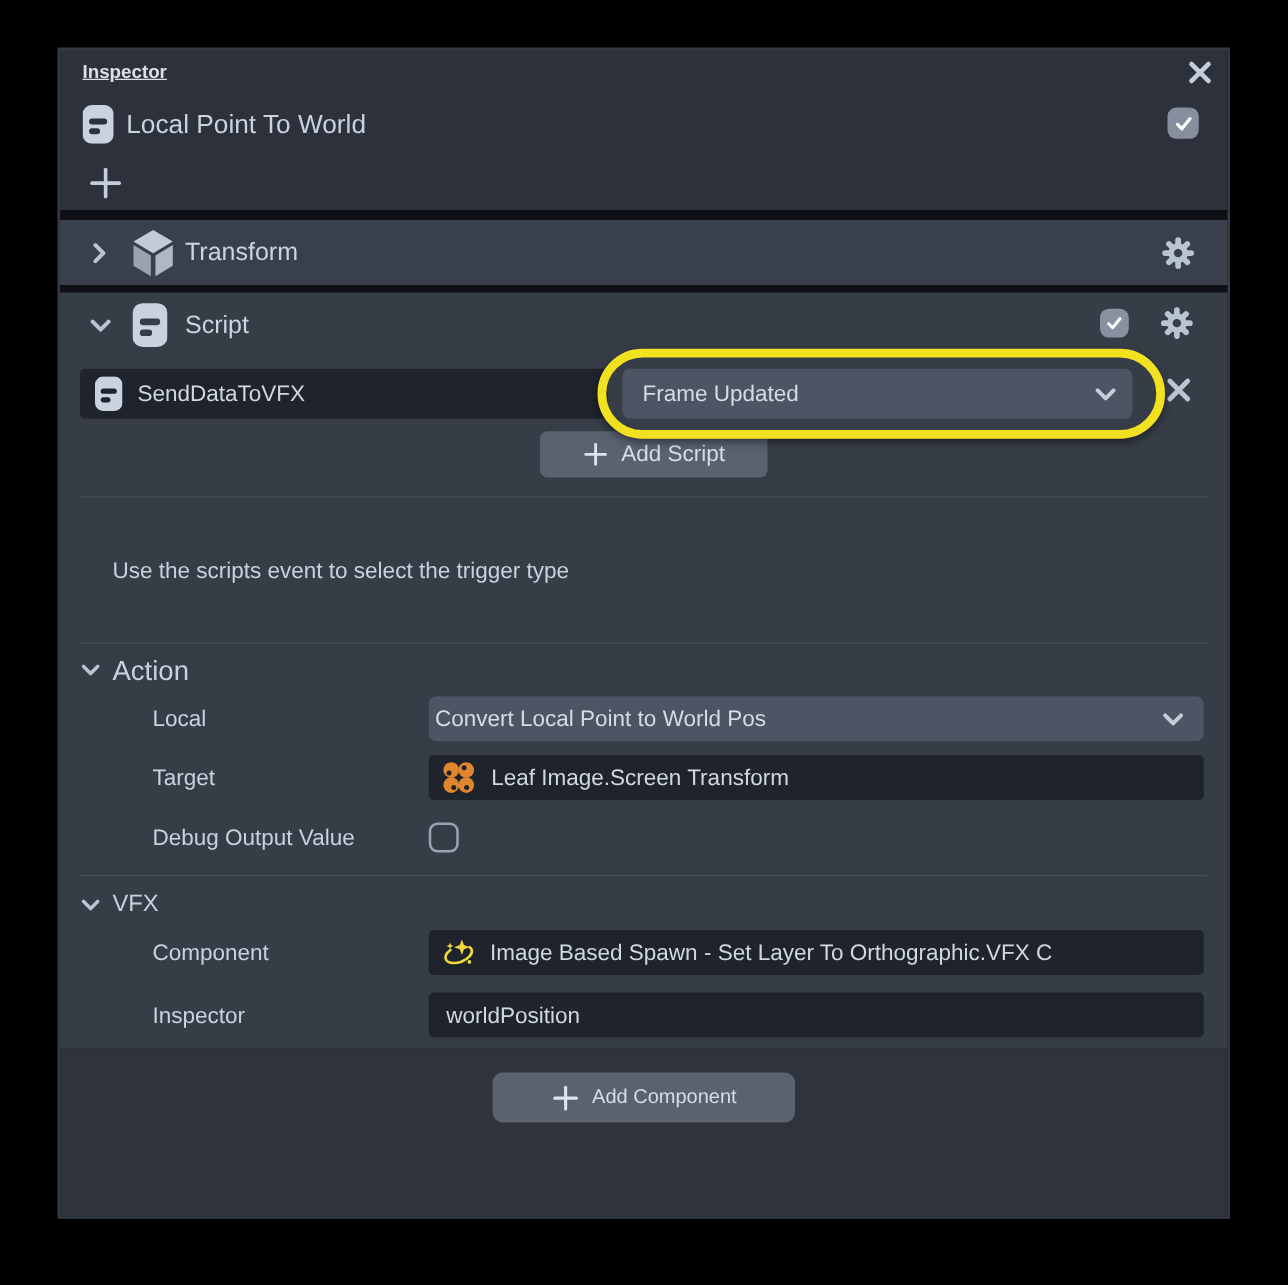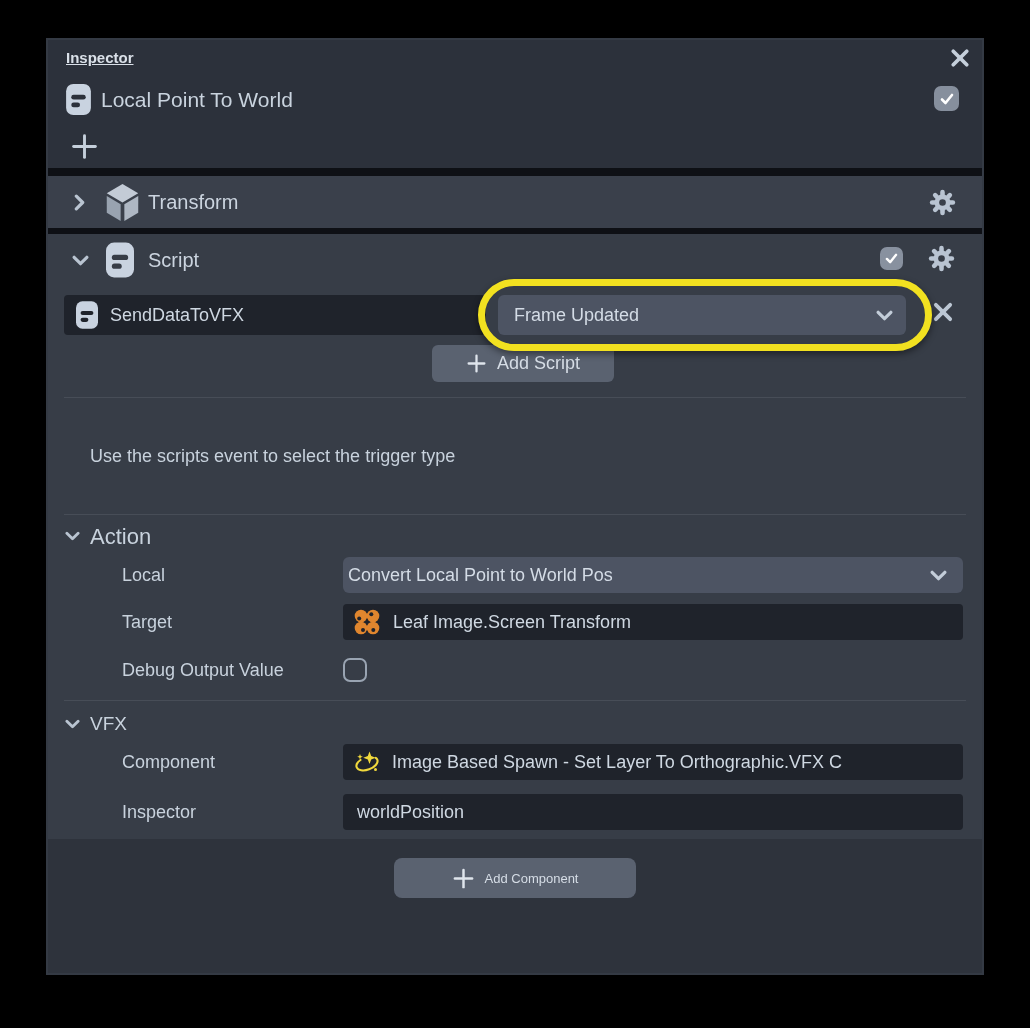--- a/index.html
+++ b/index.html
@@ -258,21 +258,21 @@
       <span>Image Based Spawn - Set Layer To Orthographic.VFX C</span>
     </div>
 
     <div class="abs t" style="left:74px;top:566px;height:24px;line-height:24px;">Inspector</div>
     <div class="field" style="left:295px;top:560px;width:620px;height:36px;padding-left:14px;">
       <span>worldPosition</span>
     </div>
   </div>
 
   <div class="sec sec-bottom">
-    <div class="btn" style="left:346px;top:19px;width:242px;height:40px;border-radius:8px;font-size:13px;">
+    <div class="btn" style="left:346px;top:19px;width:242px;height:40px;border-radius:8px;font-size:16px;">
       <svg width="23" height="23" viewBox="0 0 24 24">
         <line x1="12" y1="3" x2="12" y2="21" stroke="#dfe5ec" stroke-width="2.6" stroke-linecap="round"></line>
         <line x1="3" y1="12" x2="21" y2="12" stroke="#dfe5ec" stroke-width="2.6" stroke-linecap="round"></line>
       </svg>
       <span>Add Component</span>
     </div>
   </div>
 
 </div>
 

